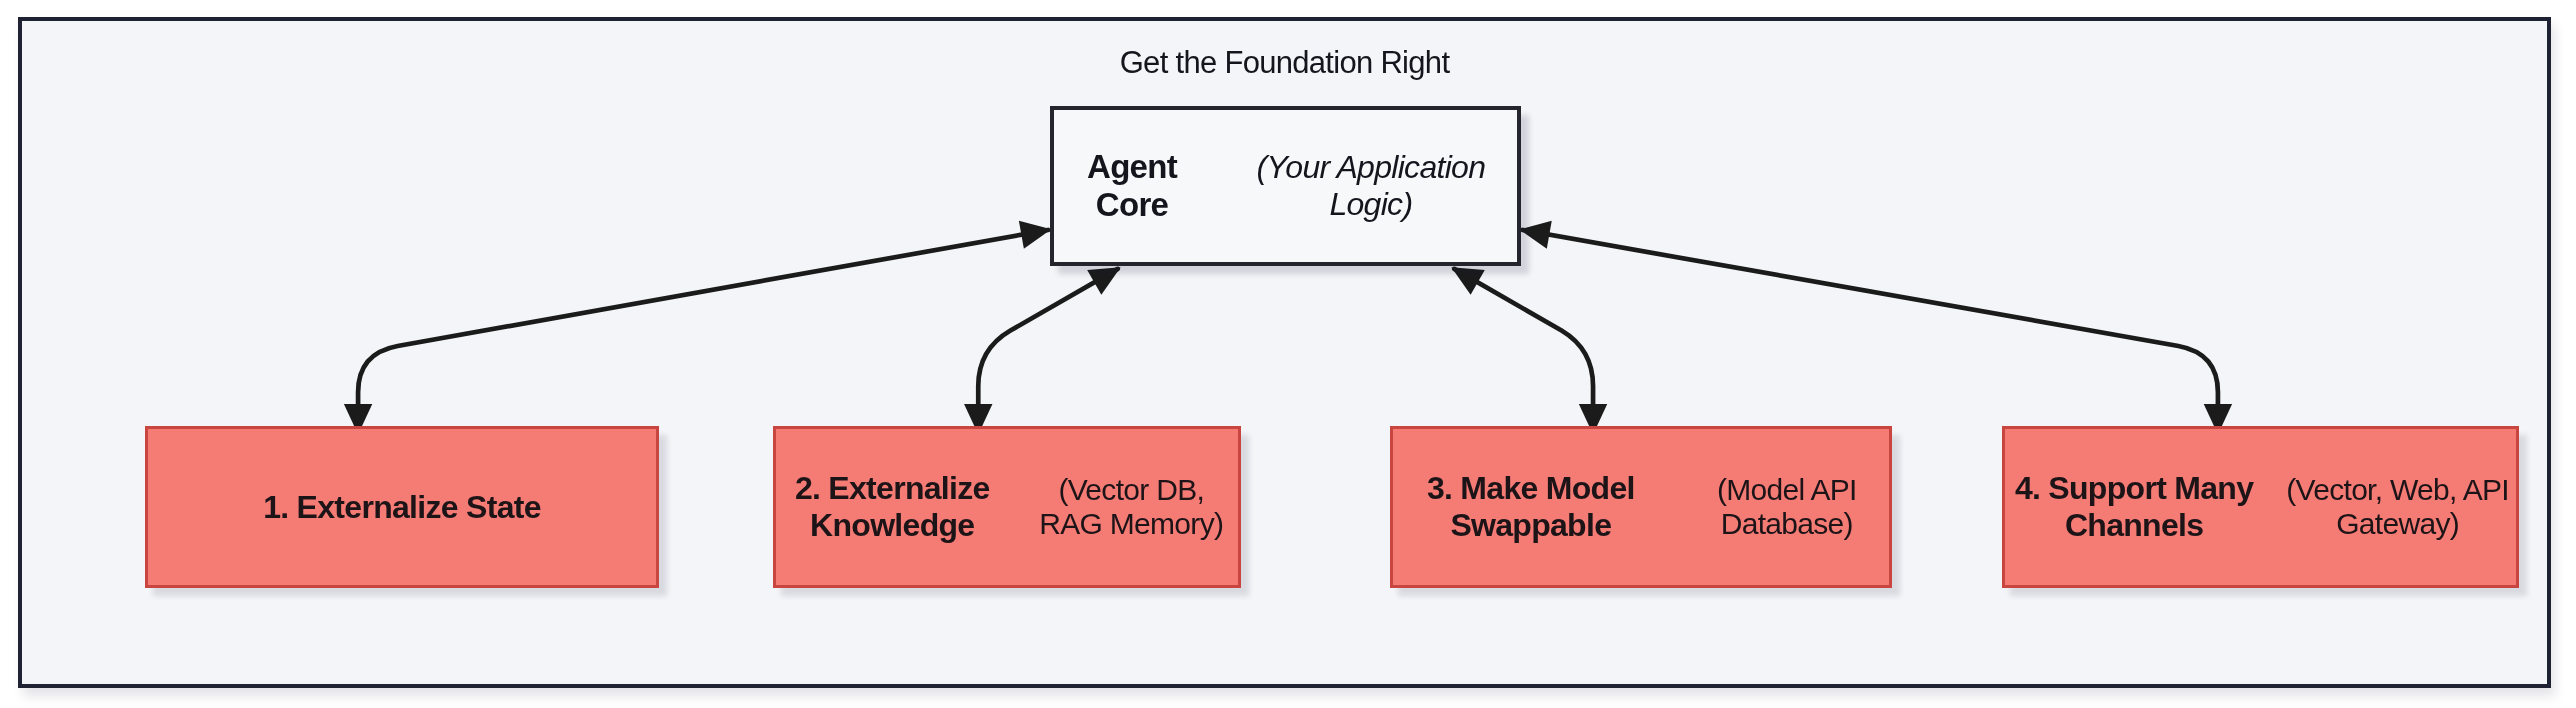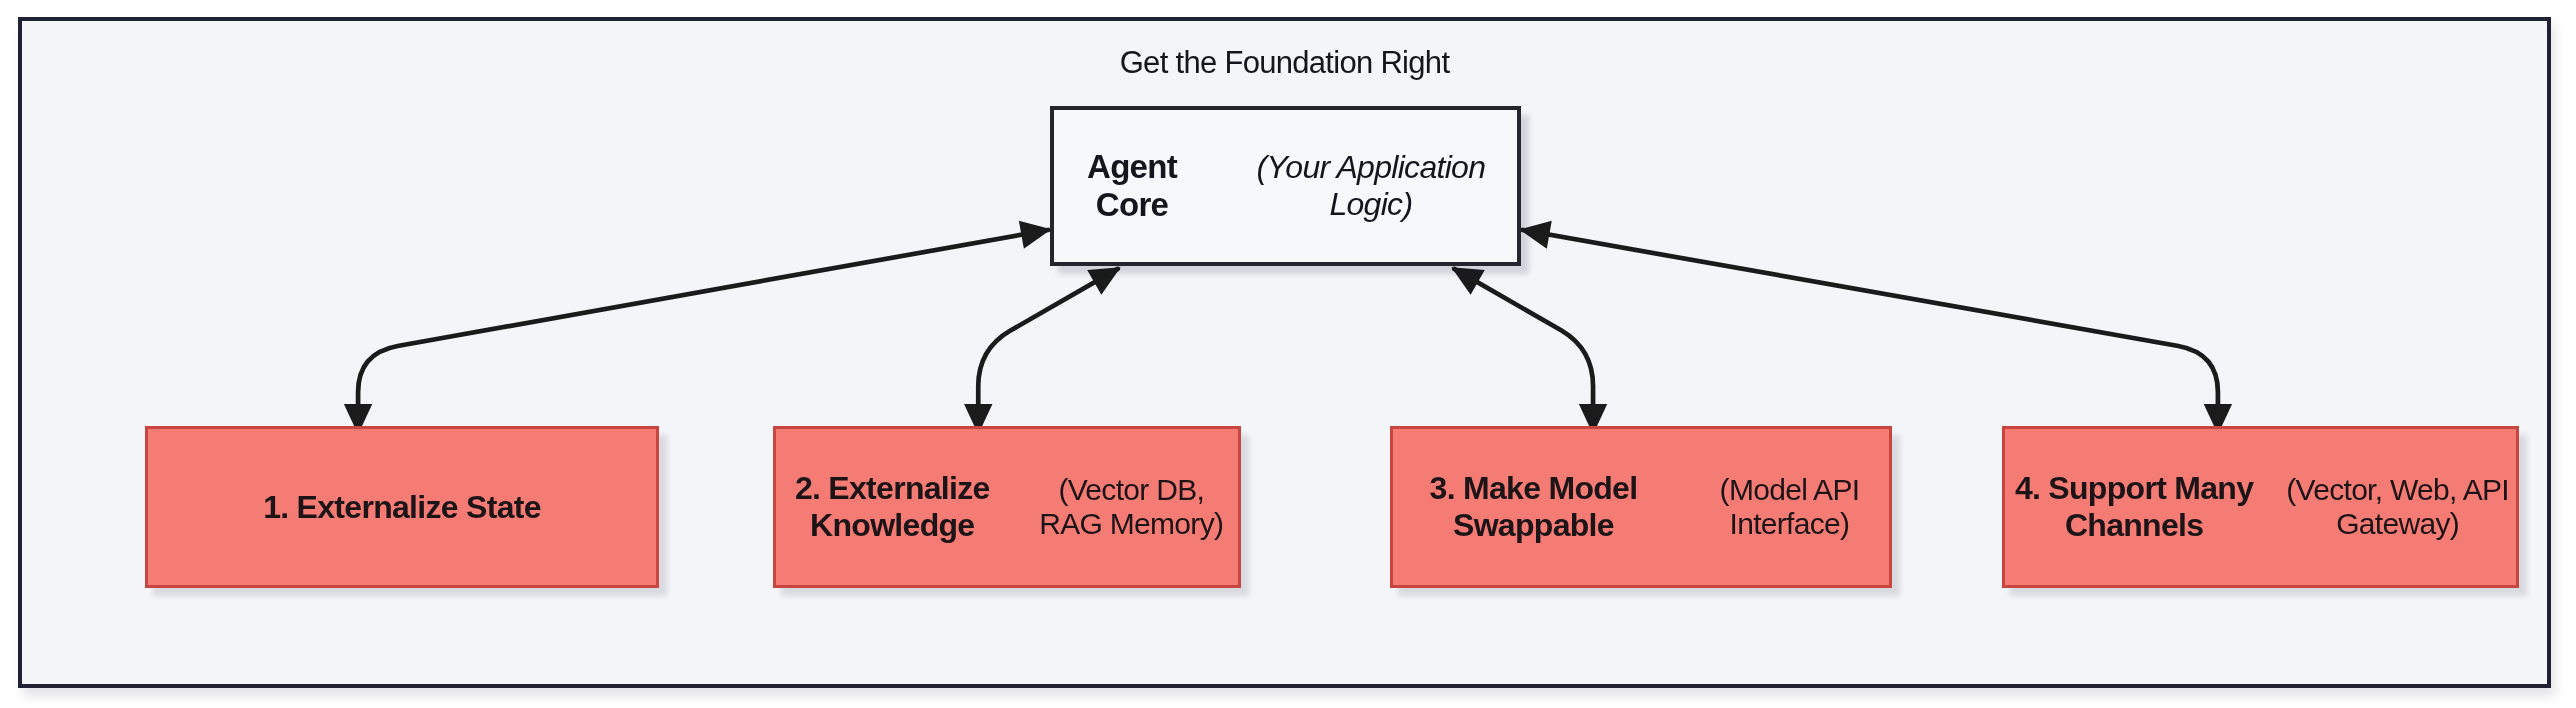--- a/index.html
+++ b/index.html
@@ -77,21 +77,21 @@
     <div class="node-title">1. Externalize State</div>
   </div>
 
   <div class="node n2">
     <div class="node-title">2. Externalize Knowledge</div>
     <div class="node-subtitle">(Vector DB, RAG Memory)</div>
   </div>
 
   <div class="node n3">
     <div class="node-title">3. Make Model Swappable</div>
-    <div class="node-subtitle">(Model API Interface)</div>
+    <div class="node-subtitle">(Model API Database)</div>
   </div>
 
   <div class="node n4">
     <div class="node-title">4. Support Many Channels</div>
     <div class="node-subtitle">(Vector, Web, API Gateway)</div>
   </div>
 
 </div>
 
 

